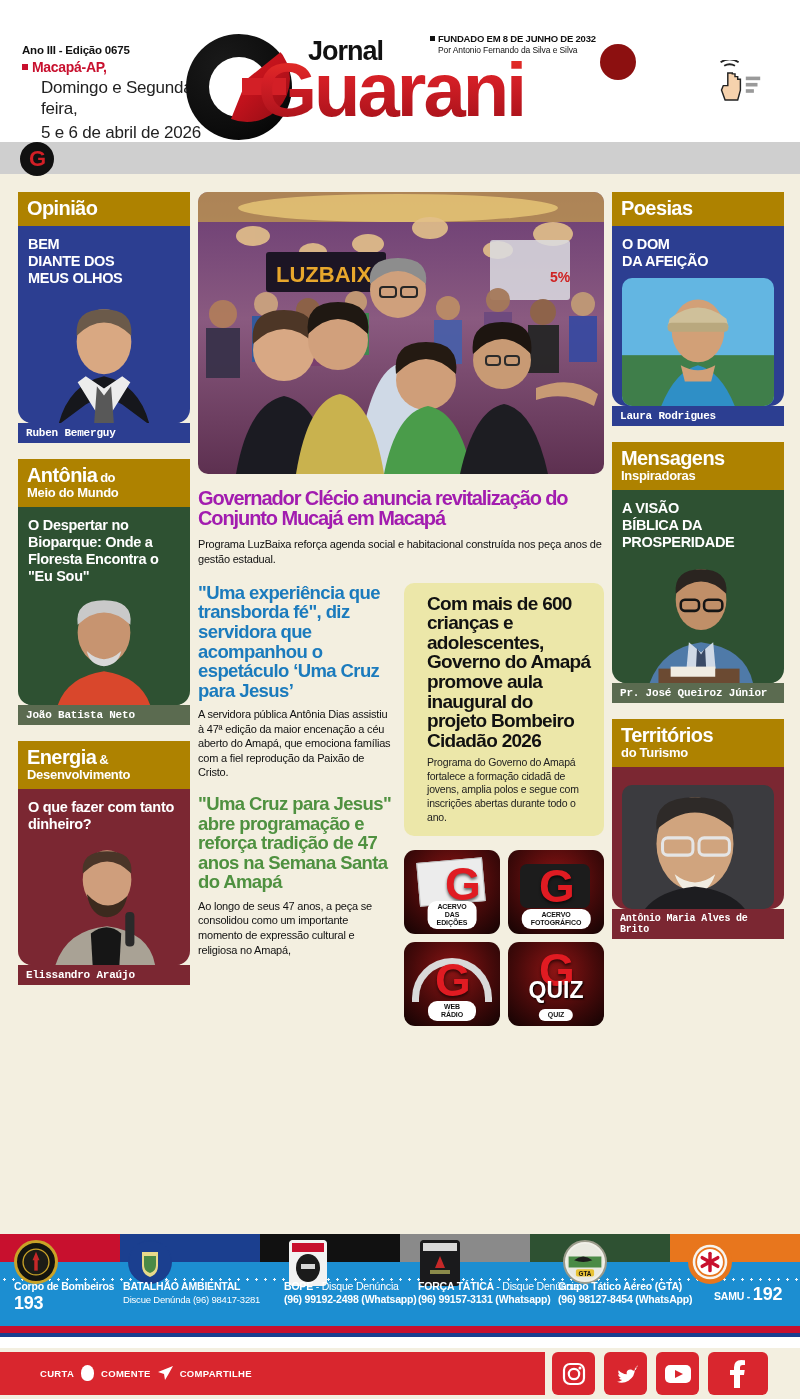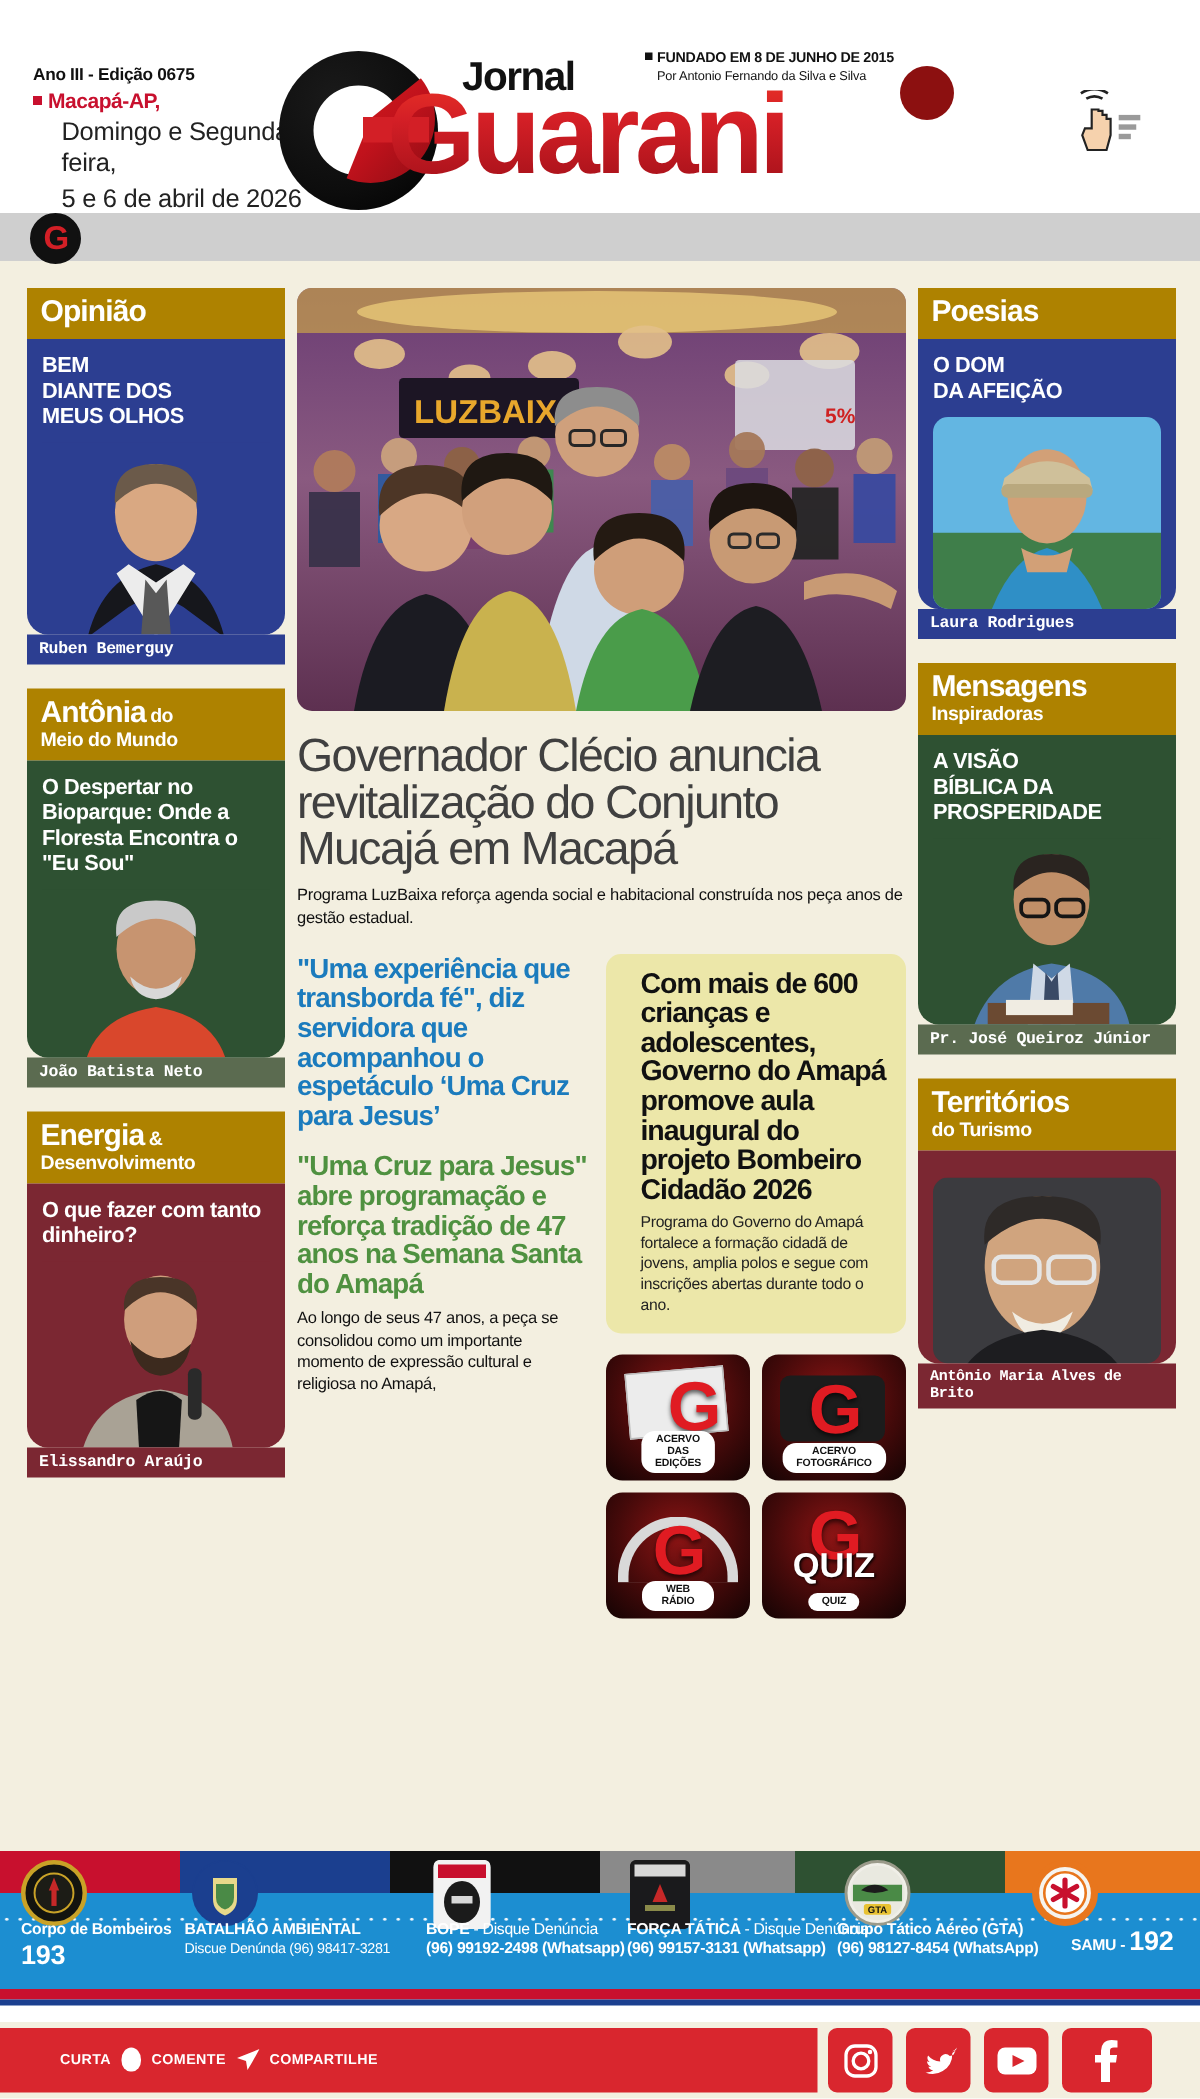--- a/index.html
+++ b/index.html
@@ -87,21 +87,21 @@
   .card-name { color:#fff; font-size:11px; font-weight:bold; padding:4px 8px; letter-spacing:-0.2px;font-family:Liberation Mono, monospace;}
 
   .gold { background:#AE8200; }
   .blue { background:#2c3e91; }
   .green{ background:#2e5132; }
   .maroon{background:#7b2732; }
   .name-blue{background:#2c3e91;} .name-green{background:#5b6b50;} .name-maroon{background:#7b2732;}
 
   
   .hero-photo { width:406px; height:282px; border-radius:10px; overflow:hidden; position:relative; }
-  .headline { font-size:31px; font-weight:normal; line-height:1.0; letter-spacing:-1.1px; color:#404040; margin-top:14px; }
+  .headline { font-size:20px; font-weight:bold; line-height:1.0; letter-spacing:-1.1px; color:#a21caf; margin-top:14px; }
   .standfirst { font-size:11px; line-height:1.35; color:#111; margin-top:9px; letter-spacing:-0.2px;}
 
   .mid-split { display:flex; gap:10px; margin-top:16px; }
   .mid-a { width:196px; }
   .mid-b { width:200px; background:#ece7a9; border-radius:10px; padding:11px 12px 12px 23px; }
 
   .sub-blue { color:#1b7bbd; font-size:18.5px; font-weight:bold; line-height:1.06; letter-spacing:-0.6px;}
   .sub-green{ color:#4f9140; font-size:18.5px; font-weight:bold; line-height:1.06; letter-spacing:-0.6px;}
   .sub-body { font-size:11px; line-height:1.32; color:#111; margin-top:7px; letter-spacing:-0.2px;}
   .blk-title { color:#111; font-size:19px; font-weight:bold; line-height:1.03; letter-spacing:-0.7px;}
@@ -168,21 +168,21 @@
     <div class="logo-wrap">
       <div class="big-g"></div>
       <div class="g-red-arc"></div>
       <div class="g-bar"></div>
       <div class="logo-jornal">Jornal</div>
       <div class="guarani">Guarani</div>
       <div class="dot-i"></div>
     </div>
 
     <div class="founded">
-      <div class="founded-l1"><span class="sq"></span><span>FUNDADO EM 8 DE JUNHO DE 2015</span></div>
+      <div class="founded-l1"><span class="sq"></span><span>FUNDADO EM 8 DE JUNHO DE 2032</span></div>
       <div class="founded-l2">Por Antonio Fernando da Silva e Silva</div>
     </div>
 
     <svg class="touch-icon" viewBox="0 0 60 48">
       <path d="M18 6 a12 12 0 0 1 12 0" fill="none" stroke="#222" stroke-width="2"></path>
       <path d="M14 2 a18 18 0 0 1 20 0" fill="none" stroke="#222" stroke-width="2"></path>
       <path d="M22 14 v14 h-5 l-2 5 4 11 h14 l3-11 v-12 h-3 v-3 h-3 v-3 h-3 v-1z" fill="#f6d2ad" stroke="#222" stroke-width="1.6"></path>
       <rect x="42" y="18" width="16" height="4" fill="#9a9a9a"></rect>
       <rect x="42" y="25" width="13" height="4" fill="#9a9a9a"></rect>
       <rect x="42" y="32" width="9" height="4" fill="#9a9a9a"></rect>
@@ -332,20 +332,21 @@
           <path d="M338 196 q36-14 62 6 l-4 12 q-30-16-58-6z" fill="#c89a74"></path>
         </svg>
       </div>
 
       <div class="headline">Governador Clécio anuncia revitalização do Conjunto Mucajá em Macapá</div>
       <div class="standfirst">Programa LuzBaixa reforça agenda social e habitacional construída nos peça anos de gestão estadual.</div>
 
       <div class="mid-split">
         <div class="mid-a">
           <div class="sub-blue">"Uma experiência que transborda fé", diz servidora que acompanhou o espetáculo ‘Uma Cruz para Jesus’</div>
+          <div class="sub-body">A servidora pública Antônia Dias assistiu à 47ª edição da maior encenação a céu aberto do Amapá, que emociona famílias com a fiel reprodução da Paixão de Cristo.</div>
           <div class="sub-green" style="margin-top:14px">"Uma Cruz para Jesus" abre programação e reforça tradição de 47 anos na Semana Santa do Amapá</div>
           <div class="sub-body">Ao longo de seus 47 anos, a peça se consolidou como um importante momento de expressão cultural e religiosa no Amapá,</div>
         </div>
 
         <div>
           <div class="mid-b">
             <div class="blk-title">Com mais de 600 crianças e adolescentes, Governo do Amapá promove aula inaugural do projeto Bombeiro Cidadão 2026</div>
             <div class="blk-body">Programa do Governo do Amapá fortalece a formação cidadã de jovens, amplia polos e segue com inscrições abertas durante todo o ano.</div>
           </div>
 

